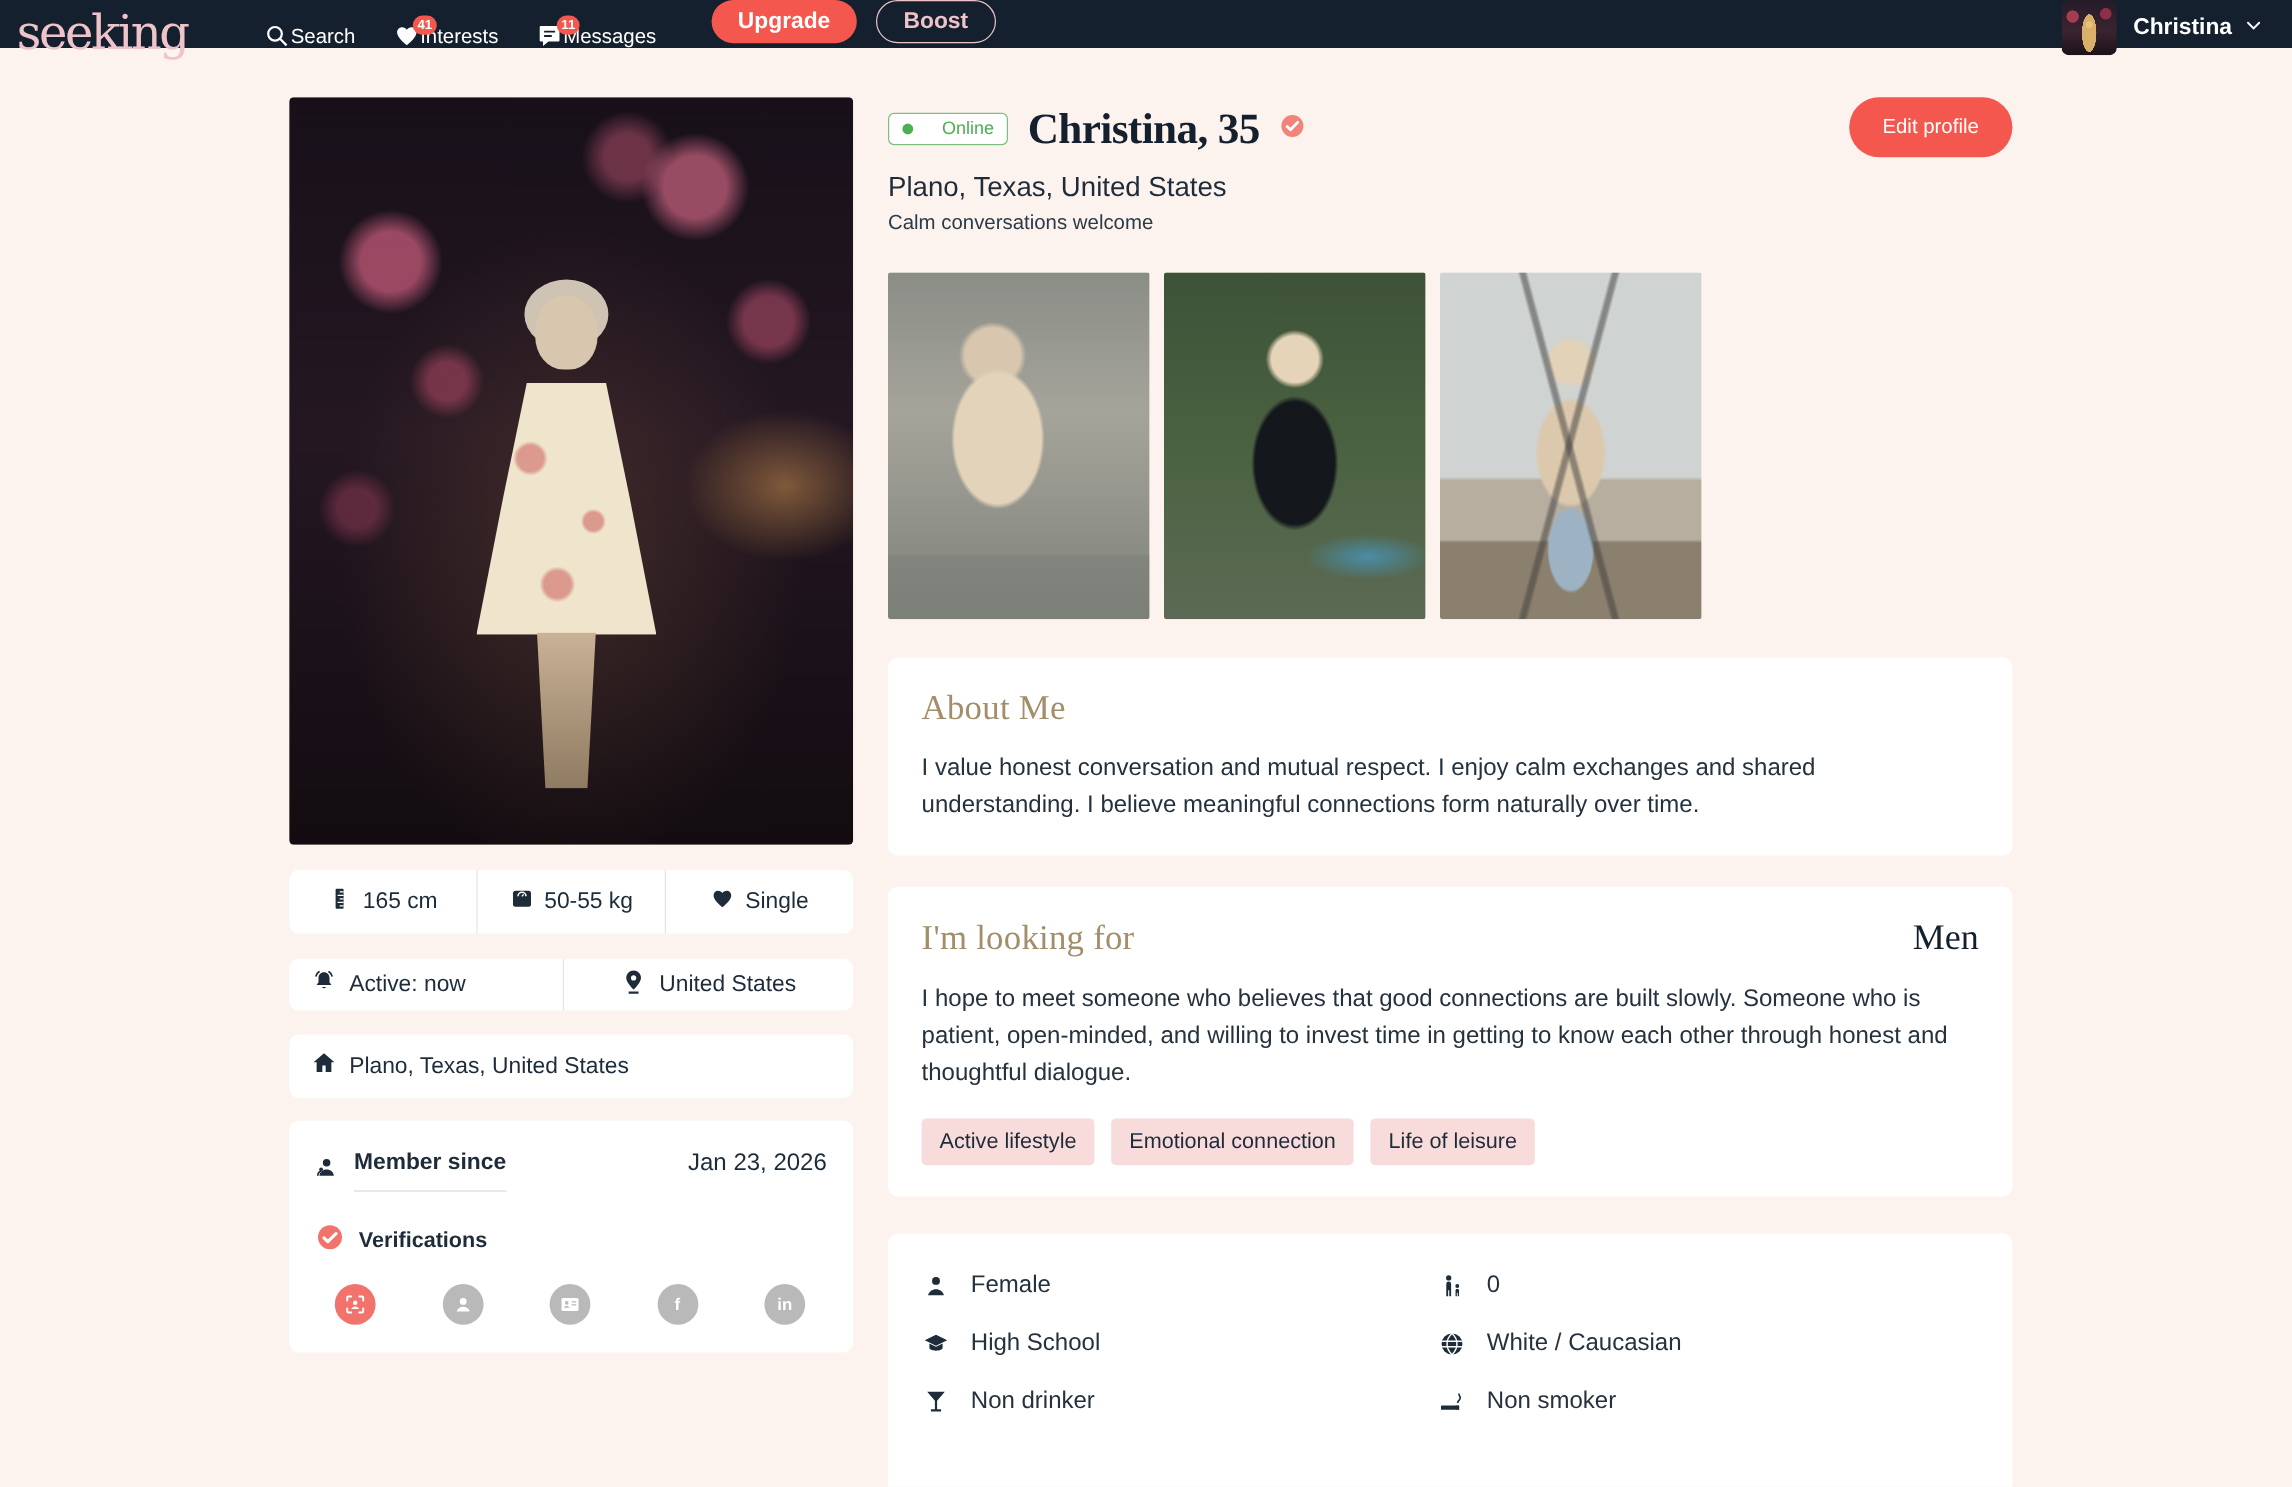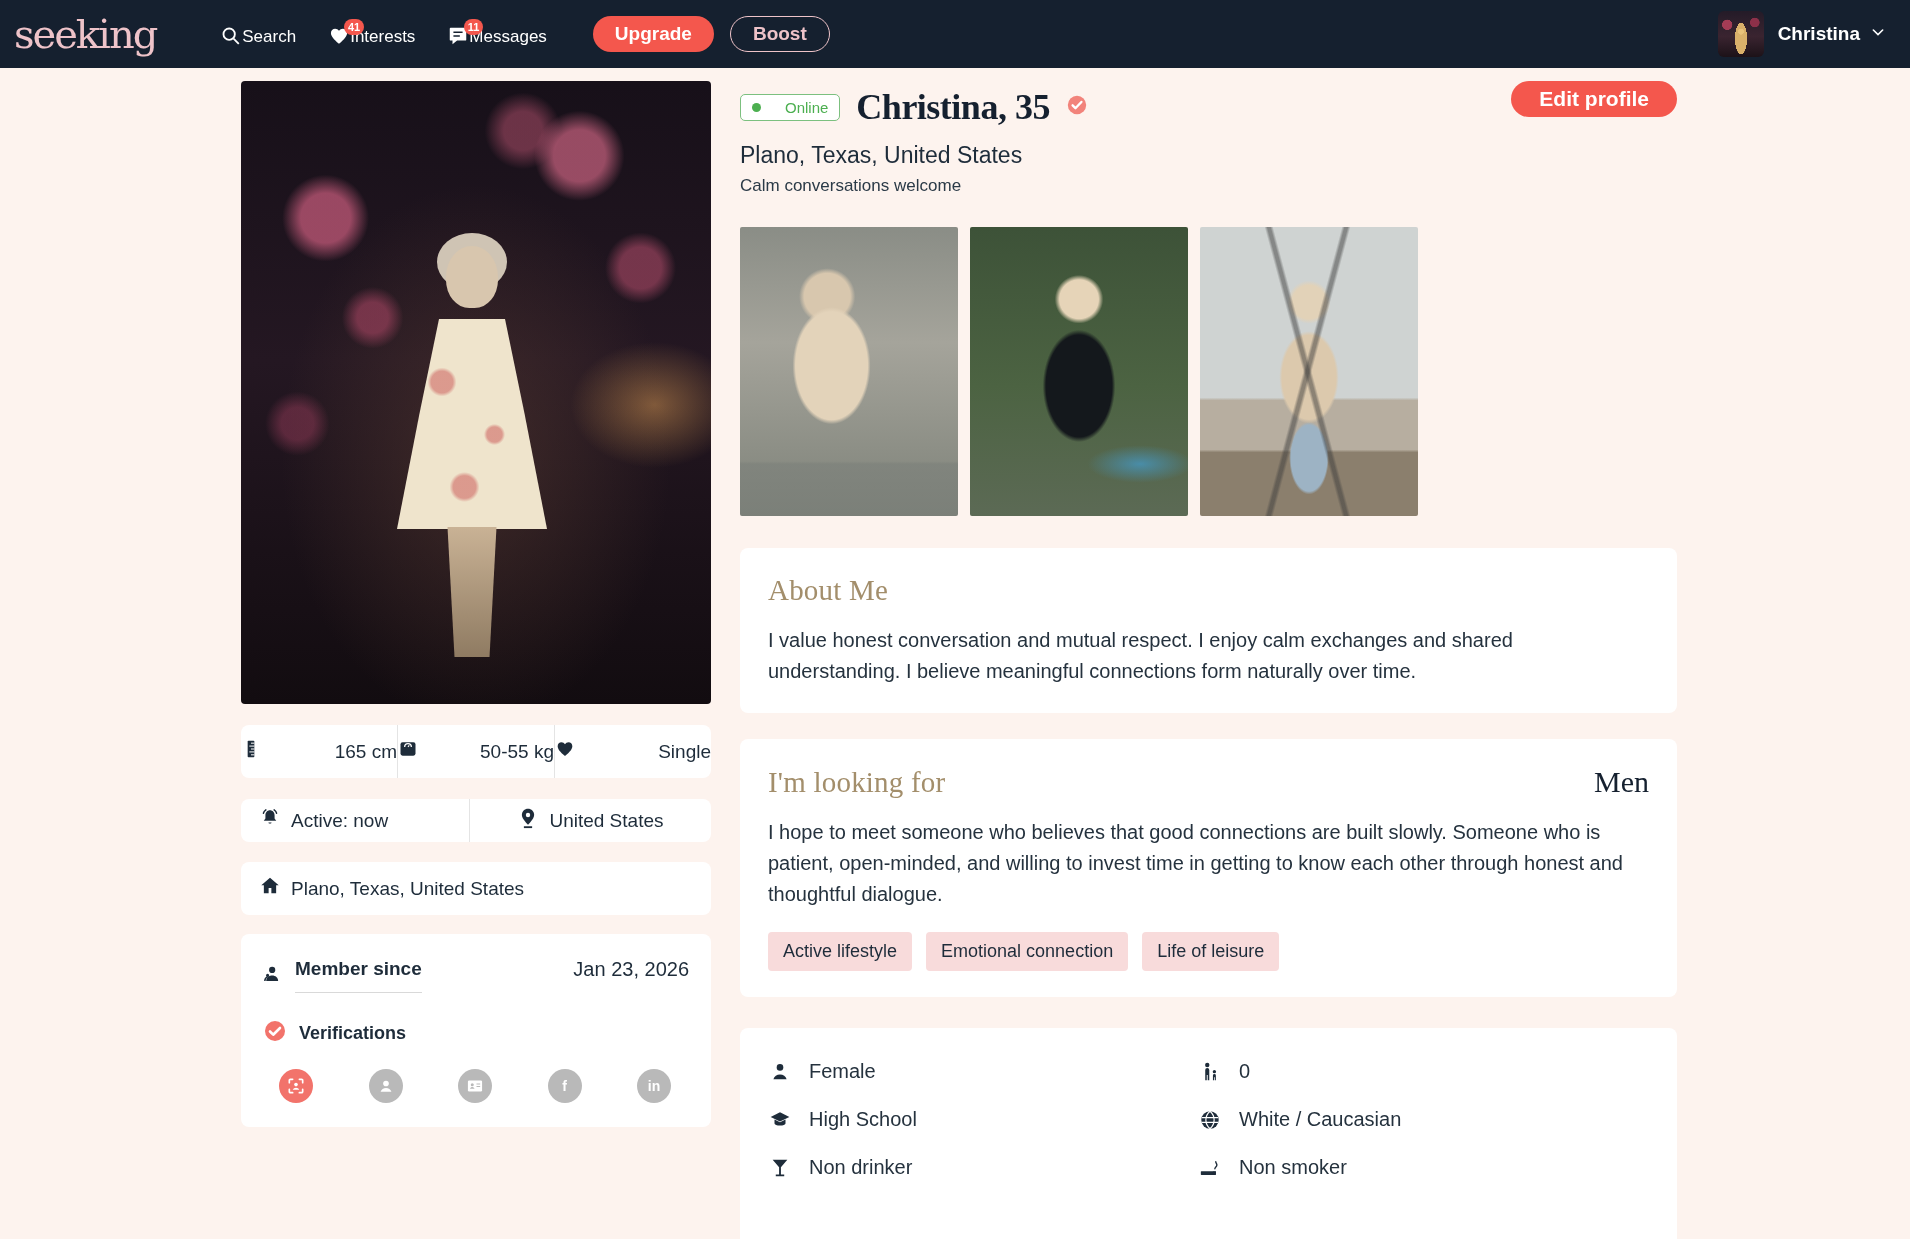--- a/index.html
+++ b/index.html
@@ -3,22 +3,22 @@
 <meta charset="utf-8">
 <style>
   * { margin:0; padding:0; box-sizing:border-box; }
   html,body { background:#fdf3ee; }
   #app {
     position:relative; width:1910px; height:1239px; overflow:hidden;
     background:#fdf3ee; font-family:"Liberation Sans", sans-serif; color:#1e2c3a;
   }
   
   .navbar {
-    position:absolute; top:0; left:0; width:1910px; height:68px;
-    background:#15202f; display:flex; align-items:center; padding:0 24px 0 14px;
+    position:absolute; top:0; left:0; width:1910px; height:40px;
+    background:#15202f; display:flex; align-items:flex-start; padding:0 24px 0 14px;
   }
   .logo {
     font-family:"DejaVu Serif", serif; font-size:40px; color:#eec3c9;
     letter-spacing:-2px; margin-right:48px; line-height:56px; font-weight:400;
   }
   .nav-item {
     display:flex; flex-direction:row; align-items:center; justify-content:center;
     color:#fff; margin:0 16px; cursor:pointer; position:relative; height:56px; padding-top:4px;
   }
   .nav-item .nicon { position:relative; height:22px; display:flex; align-items:center; }
@@ -76,21 +76,21 @@
       radial-gradient(circle at 65% 55%, rgba(200,80,80,.5) 0 5%, transparent 7%),
       radial-gradient(circle at 45% 80%, rgba(200,80,80,.5) 0 6%, transparent 8%),
       #efe4cc;
     clip-path:polygon(28% 0, 72% 0, 85% 45%, 100% 100%, 0 100%, 15% 45%);
   }
   .mp-figure-legs { position:absolute; left:196px; top:446px; width:70px; height:130px; background:linear-gradient(180deg,#c9b295,#8f7b62); clip-path:polygon(15% 0,85% 0,75% 100%,25% 100%); }
   .stats-card {
     margin-top:21px; height:53px; display:flex; align-items:stretch;
   }
   .stat-cell {
-    flex:1; display:flex; align-items:center; justify-content:space-between; gap:9px;
+    flex:1; display:flex; align-items:center; justify-content:center; gap:9px;
     font-size:19px; color:#1e2c3a;
   }
   .stat-cell + .stat-cell { border-left:1px solid #e4e4e4; }
   .row-card { margin-top:21px; height:43px; display:flex; align-items:stretch; }
   .row-cell { display:flex; align-items:center; gap:10px; font-size:19px; padding-left:18px; }
   .row-cell.c1 { flex:0 0 48.5%; }
   .row-cell.c2 { flex:1; justify-content:center; padding-left:0; border-left:1px solid #e4e4e4; }
   .home-card { margin-top:20px; height:53px; display:flex; align-items:center; gap:10px; padding-left:18px; font-size:19px; }
   .member-card { margin-top:19px; height:193px; padding:24px 22px; }
   .member-row { display:flex; align-items:flex-start; justify-content:space-between; }
@@ -108,22 +108,22 @@
   .vbadge span.lt { font-family:"Liberation Sans", sans-serif; }
   
   .header-row { position:relative; display:flex; align-items:center; gap:16px; height:52px; }
   .online-badge {
     display:flex; align-items:center; gap:24px; border:1px solid #7cc07f; background:#fff;
     color:#4caf50; border-radius:5px; font-size:15px; height:27px; padding:0 11px;
   }
   .online-dot { width:9px; height:9px; border-radius:50%; background:#4caf50; }
   .profile-name { font-family:"Liberation Serif", serif; font-size:36px; font-weight:600; color:#15202f; letter-spacing:-.5px; }
   .edit-btn {
-    position:absolute; right:0; top:0; height:36px; padding:0 28px; border:none; cursor:pointer;
-    background:#f4574d; color:#fff; font-size:21px; font-weight:bold; border-radius:25px;
+    position:absolute; right:0; top:0; height:50px; padding:0 28px; border:none; cursor:pointer;
+    background:#f4574d; color:#fff; font-size:17px; font-weight:normal; border-radius:25px;
     font-family:"Liberation Sans", sans-serif;
   }
   .profile-location { font-size:23px; margin-top:9px; color:#1e2c3a; }
   .profile-tagline { font-size:17px; margin-top:7px; color:#2b3a47; }
   .photo-row { display:flex; gap:12px; margin-top:31px; }
   .thumb { width:218px; height:289px; cursor:pointer; border-radius:2px; position:relative; overflow:hidden; }
   .thumb1 {
     background:
       radial-gradient(ellipse 60px 90px at 42% 48%, #e3d3ba 0 60%, transparent 65%),
       radial-gradient(circle at 40% 24%, #d8c7ae 0 9%, transparent 11%),

